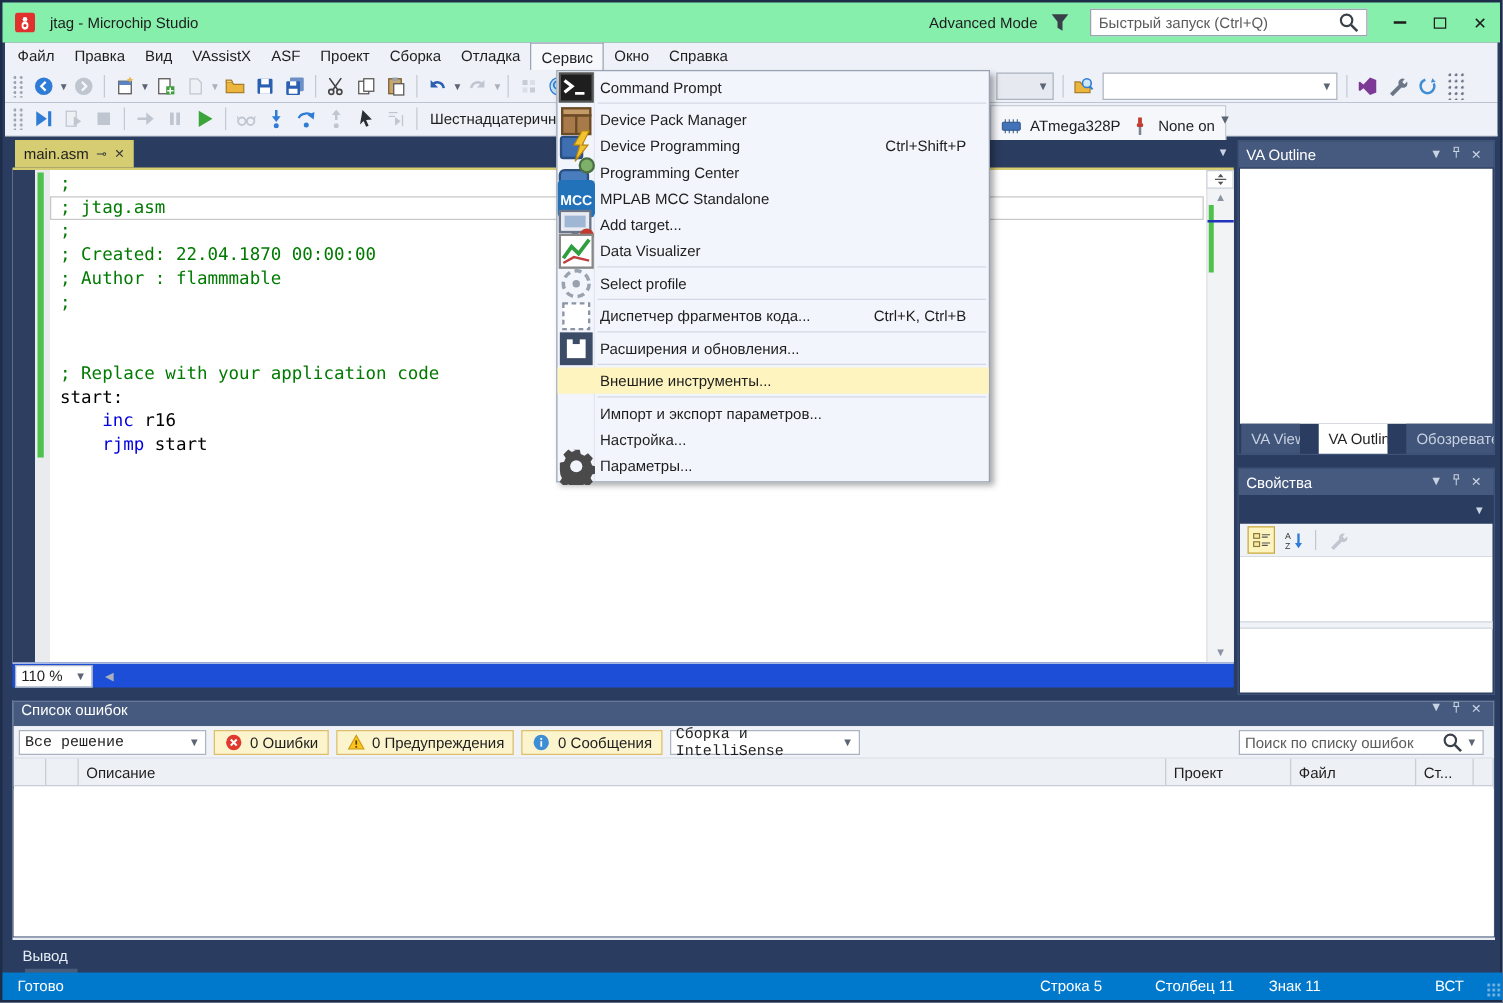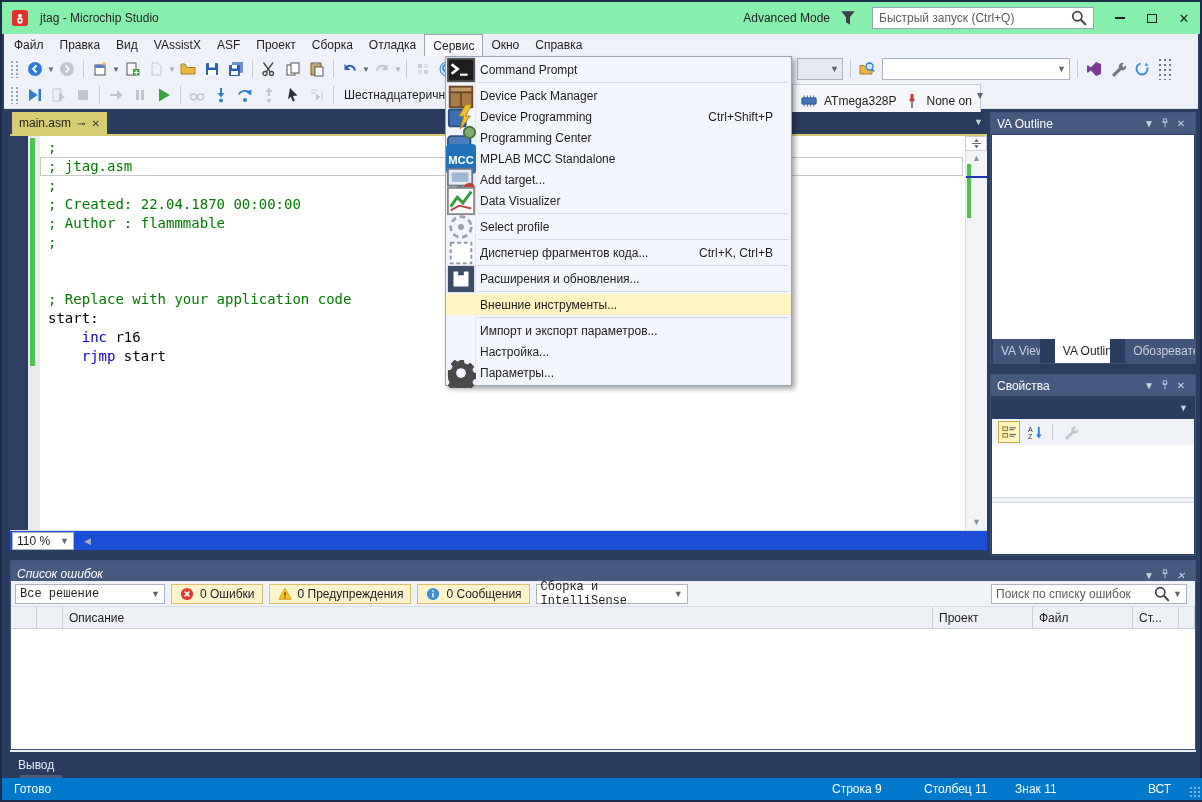--- a/index.html
+++ b/index.html
@@ -96,21 +96,21 @@
   .menu-popup::before { content:""; position:absolute; left:29px; top:0; bottom:0; width:1px; background:#E2E6EE; }
   .menu-item { height:21px; display:flex; align-items:center; position:relative; }
   .menu-item.hl { background:#FDF4BF; }
   .mi-icon { width:30px; display:flex; align-items:center; justify-content:center; }
   .mi-label { flex:1; padding-left:4px; }
   .mi-shortcut { padding-right:18px; color:#1e1e1e; }
   .menu-sep { height:1px; background:#D2D8E4; margin:2px 2px 2px 32px; }
 
   
   .errorlist { position:absolute; left:8px; top:558px; width:1186px; height:190px; background:#fff; border:1px solid #3E5377; }
-  .el-header { height:20px; background:#46597E; color:#fff; display:flex; align-items:flex-end; padding:0 6px;font-style:italic; }
+  .el-header { height:20px; background:#46597E; color:#fff; display:flex; align-items:flex-start; padding:0 6px; }
   .el-toolbar { height:26px; background:#EFF2F7; display:flex; align-items:center; padding-left:4px; gap:6px; border-bottom:1px solid #D9DEE6; }
   .el-combo { height:20px; background:#fff; border:1px solid #ABB4C0; display:flex; align-items:center; padding:0 4px; }
   .el-combo .lbl { flex:1;font-family:Liberation Mono, monospace; }
   .el-combo .arr { color:#5c6574; font-size:9px; margin-left:6px; }
   .el-toggle { height:20px; background:#FCF4CD; border:1px solid #DCBE6E; display:flex; align-items:center; gap:5px; padding:0 7px; }
   .el-toggle .ic svg { width:14px; height:14px; }
   .el-search { margin-left:auto; margin-right:8px; width:196px; height:20px; background:#fff; border:1px solid #ABB4C0; display:flex; align-items:center; padding:0 4px; }
   .el-search input { flex:1; border:none; outline:none; background:transparent; font:12px "Liberation Sans",sans-serif; }
   .el-search input::placeholder { color:#5c5c5c; }
   .el-cols { height:22px; background:#EDF0F5; border-bottom:1px solid #C9CED6; display:flex;text-align:right; }
@@ -789,20 +789,20 @@
     <div class="el-content"></div>
   </div>
 
   <div class="output-bar">
     <span class="output-label">Вывод</span>
     <div class="output-tabstub"></div>
   </div>
 
   <div class="statusbar">
     <span class="sb-item" style="left:12px">Готово</span>
-    <span class="sb-item" style="left:830px">Строка 9</span>
+    <span class="sb-item" style="left:830px">Строка 5</span>
     <span class="sb-item" style="left:922px">Столбец 11</span>
     <span class="sb-item" style="left:1013px">Знак 11</span>
     <span class="sb-item" style="left:1146px">ВСТ</span>
     <span class="sb-grip"></span>
   </div>
 
 </div>
 
 </body></html>

